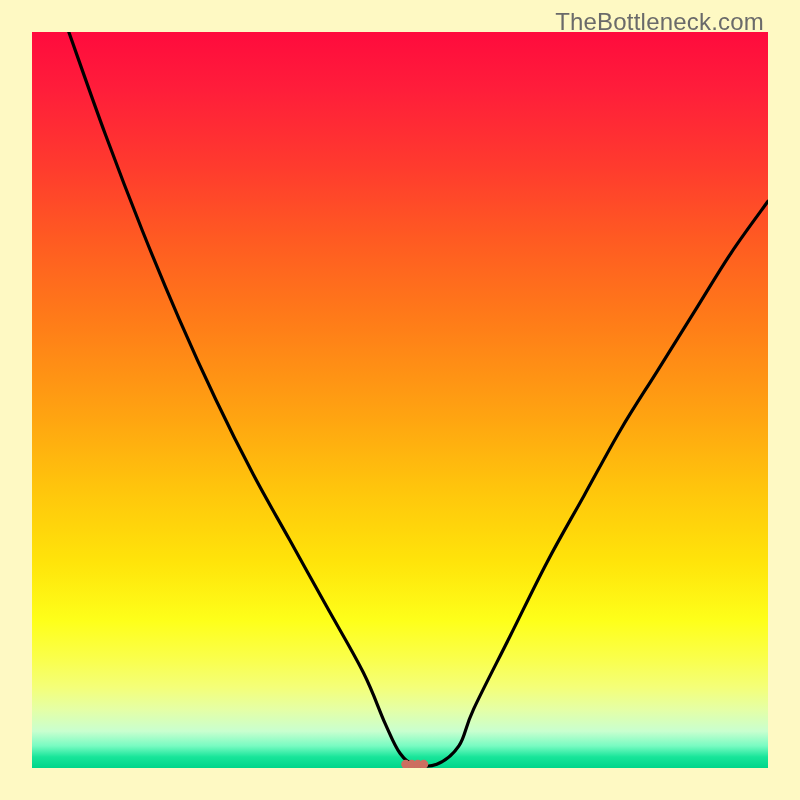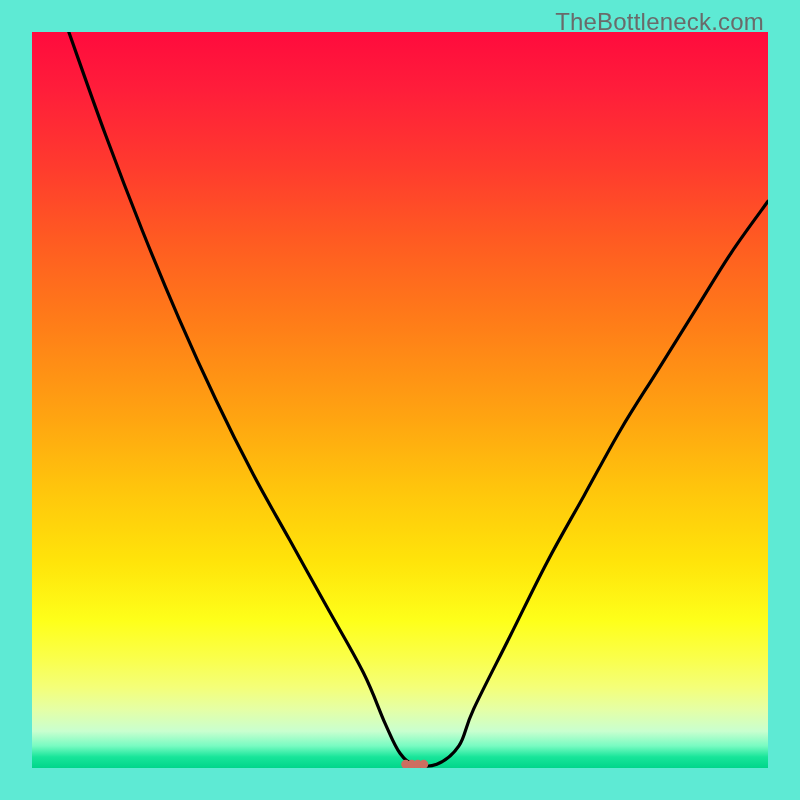--- a/index.html
+++ b/index.html
@@ -8,21 +8,21 @@
     width: 800px;
     height: 800px;
     background: #000;
     overflow: hidden;
     font-family: Arial, Helvetica, sans-serif;
   }
   .frame {
     position: relative;
     width: 800px;
     height: 800px;
-    background: #5eead4;
+    background: #fef9c3;
   }
   .plot-area {
     position: absolute;
     left: 32px;
     top: 32px;
     width: 736px;
     height: 736px;
     
     background: linear-gradient(
       to bottom,

